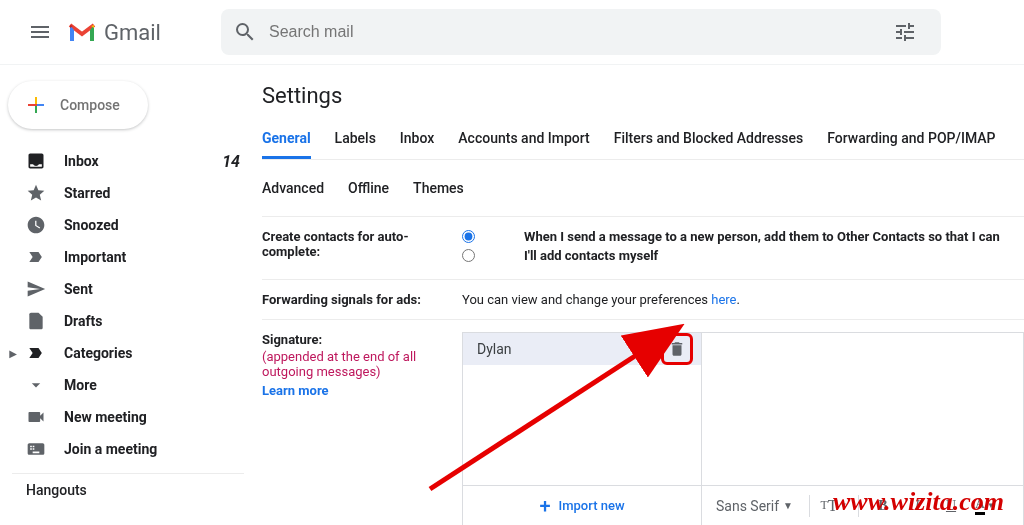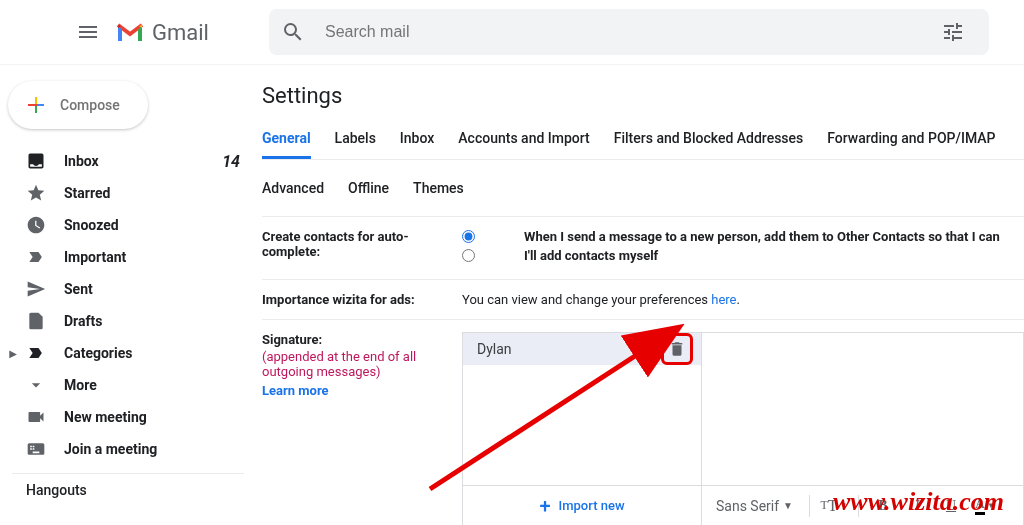--- a/index.html
+++ b/index.html
@@ -1,22 +1,22 @@
 <!DOCTYPE html>
 <html><head>
 <meta charset="utf-8">
 <style>
 *{box-sizing:border-box;margin:0;padding:0;}
 body{font-family:'Google Sans',Roboto,Arial,sans-serif;font-size:14px;color:#202124;background:#fff;width:1024px;height:525px;overflow:hidden;position:relative;}
-.header{display:flex;align-items:center;height:64px;padding:0 16px;border-bottom:0px solid #f1f3f4;margin-left:48px;}
+.header{display:flex;align-items:center;height:64px;padding:0 16px;border-bottom:0px solid #f1f3f4;}
 .menu-btn{width:48px;height:48px;display:flex;align-items:center;justify-content:center;border-radius:50%;cursor:pointer;color:#5f6368;}
 .menu-btn svg{width:24px;height:24px;fill:#5f6368;}
 .logo{display:flex;align-items:center;margin-left:4px;}
 .brand{font-size:22px;color:#5f6368;margin-left:8px;font-weight:400;}
-.search{flex:0 0 720px;margin-left:60px;height:46px;background:#f1f3f4;border-radius:8px;display:flex;align-items:center;padding:5px 12px;gap:8px;}
+.search{flex:0 0 720px;margin-left:60px;height:46px;background:#f1f3f4;border-radius:8px;display:flex;align-items:center;padding:5px 12px;}
 .search svg{width:24px;height:24px;fill:#5f6368;margin-right:12px;}
 .search input{border:none;background:transparent;font-size:16px;color:#5f6368;flex:1;outline:none;}
 .tune-icon{color:#5f6368;}
 .divider{height:1px;background:#f1f3f4;margin-top:0;}
 .body{display:flex;}
 .sidebar{width:256px;padding-top:8px;}
 .compose{display:flex;align-items:center;height:48px;border-radius:24px;box-shadow:0 1px 3px rgba(60,64,67,.3);padding:0 24px 0 16px;margin:8px 0 16px 8px;width:140px;cursor:pointer;background:#fff;}
 .compose svg{width:24px;height:24px;margin-right:12px;}
 .compose span{font-weight:500;color:#737373;}
 .nav-item{display:flex;align-items:center;height:32px;padding:0 12px 0 26px;border-radius:0 16px 16px 0;cursor:pointer;color:#202124;font-size:14px;font-weight:bold;}
@@ -198,21 +198,21 @@
           <span class="bold">When I send a message to a new person, add them to Other Contacts so that I can</span>
         </div>
         <div class="radio-row">
           <input type="radio" style="">
           <span class="bold">I'll add contacts myself</span>
         </div>
       </div>
     </div>
 
     <div class="setting-row">
-      <div class="setting-label">Importance wizita for ads:</div>
+      <div class="setting-label">Forwarding signals for ads:</div>
       <div class="setting-content">
         <span>You can view and change your preferences </span><span class="link">here</span><span>.</span>
       </div>
     </div>
 
     <div class="setting-row" style="border-bottom:none;">
       <div class="setting-label">
         <span>Signature:</span>
         <div class="sig-desc">(appended at the end of all outgoing messages)</div>
         <a class="sig-learn">Learn more</a>

